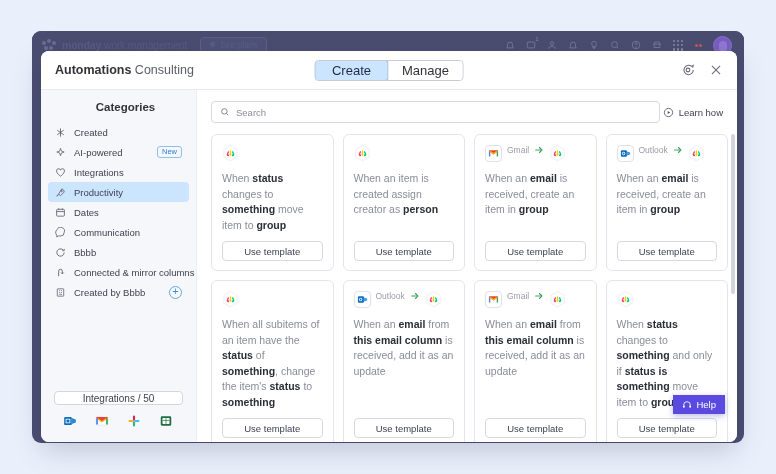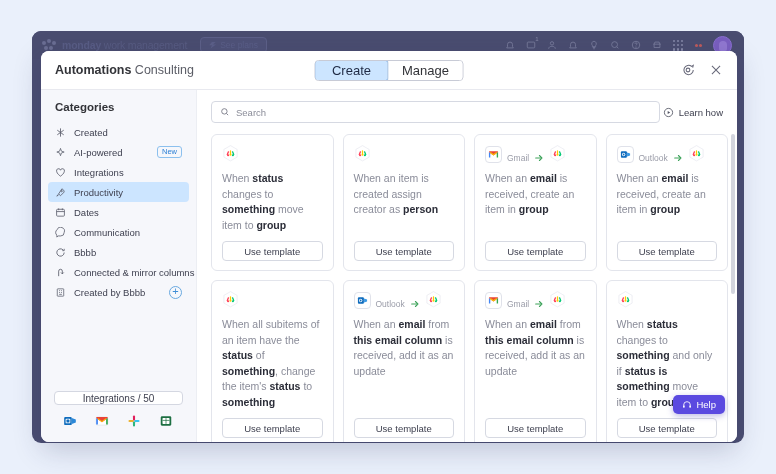--- a/index.html
+++ b/index.html
@@ -148,20 +148,21 @@
   
   #modal-body { flex: 1; display: flex; min-height: 0; }
 
   
   #sidebar {
     width: 156px; flex: none;
     background: #f6f7fb;
     border-right: 1px solid #eceef3;
     display: flex; flex-direction: column;
     padding: 11px 0 0 0;
+    text-align: center;
   }
   #cat-title {
     font-size: 11.5px; font-weight: bold; color: #323338;
     padding: 0 0 9px 14px;
   }
   #cat-list { display: flex; flex-direction: column; }
   .cat-item {
     height: 20px; margin: 0 7px;
     display: flex; align-items: center; gap: 8px;
     padding: 0 7px;
@@ -251,21 +252,21 @@
   }
   .card {
     border: 1px solid #e3e5ec; border-radius: 6px;
     background: #fff;
     padding: 10px 10px 9px 10px;
     display: flex; flex-direction: column;
     min-height: 118px;
   }
   .card.tall { min-height: 148px; }
   .card-head {
-    display: flex; align-items: flex-end; gap: 5px; height: 18px;
+    display: flex; align-items: flex-start; gap: 5px; height: 18px;
     flex: none; margin-bottom: 8px;
   }
   .hexicon {
     width: 17px; height: 18px; flex: none; position: relative;
   }
   .hexicon svg { width: 100%; height: 100%; display: block; }
   .svcicon {
     width: 17px; height: 17px; flex: none;
     border: 1px solid #e0e2ea; border-radius: 4px;
     display: flex; align-items: center; justify-content: center;
@@ -298,21 +299,21 @@
     position: absolute; top: 0; left: 0;
     width: 4px; height: 52%;
     background: #d3d5de; border-radius: 2px;
   }
 
   
   #help-btn {
     position: absolute;
     right: 12px; bottom: 28px;
     height: 19px; padding: 0 9px;
-    background: #5b4ae0; border-radius: 5px;
+    background: #5b4ae0; border-radius: 0;
     display: flex; align-items: center; gap: 4px;
     color: #fff; font-size: 9.5px;
     cursor: pointer;
     box-shadow: 0 2px 6px rgba(70,60,180,.35);
     z-index: 5;
   }
   #help-btn .hic { width: 10px; height: 10px; }
   #help-btn .hic svg { width: 100%; height: 100%; display: block; }
 </style>
 </head>

